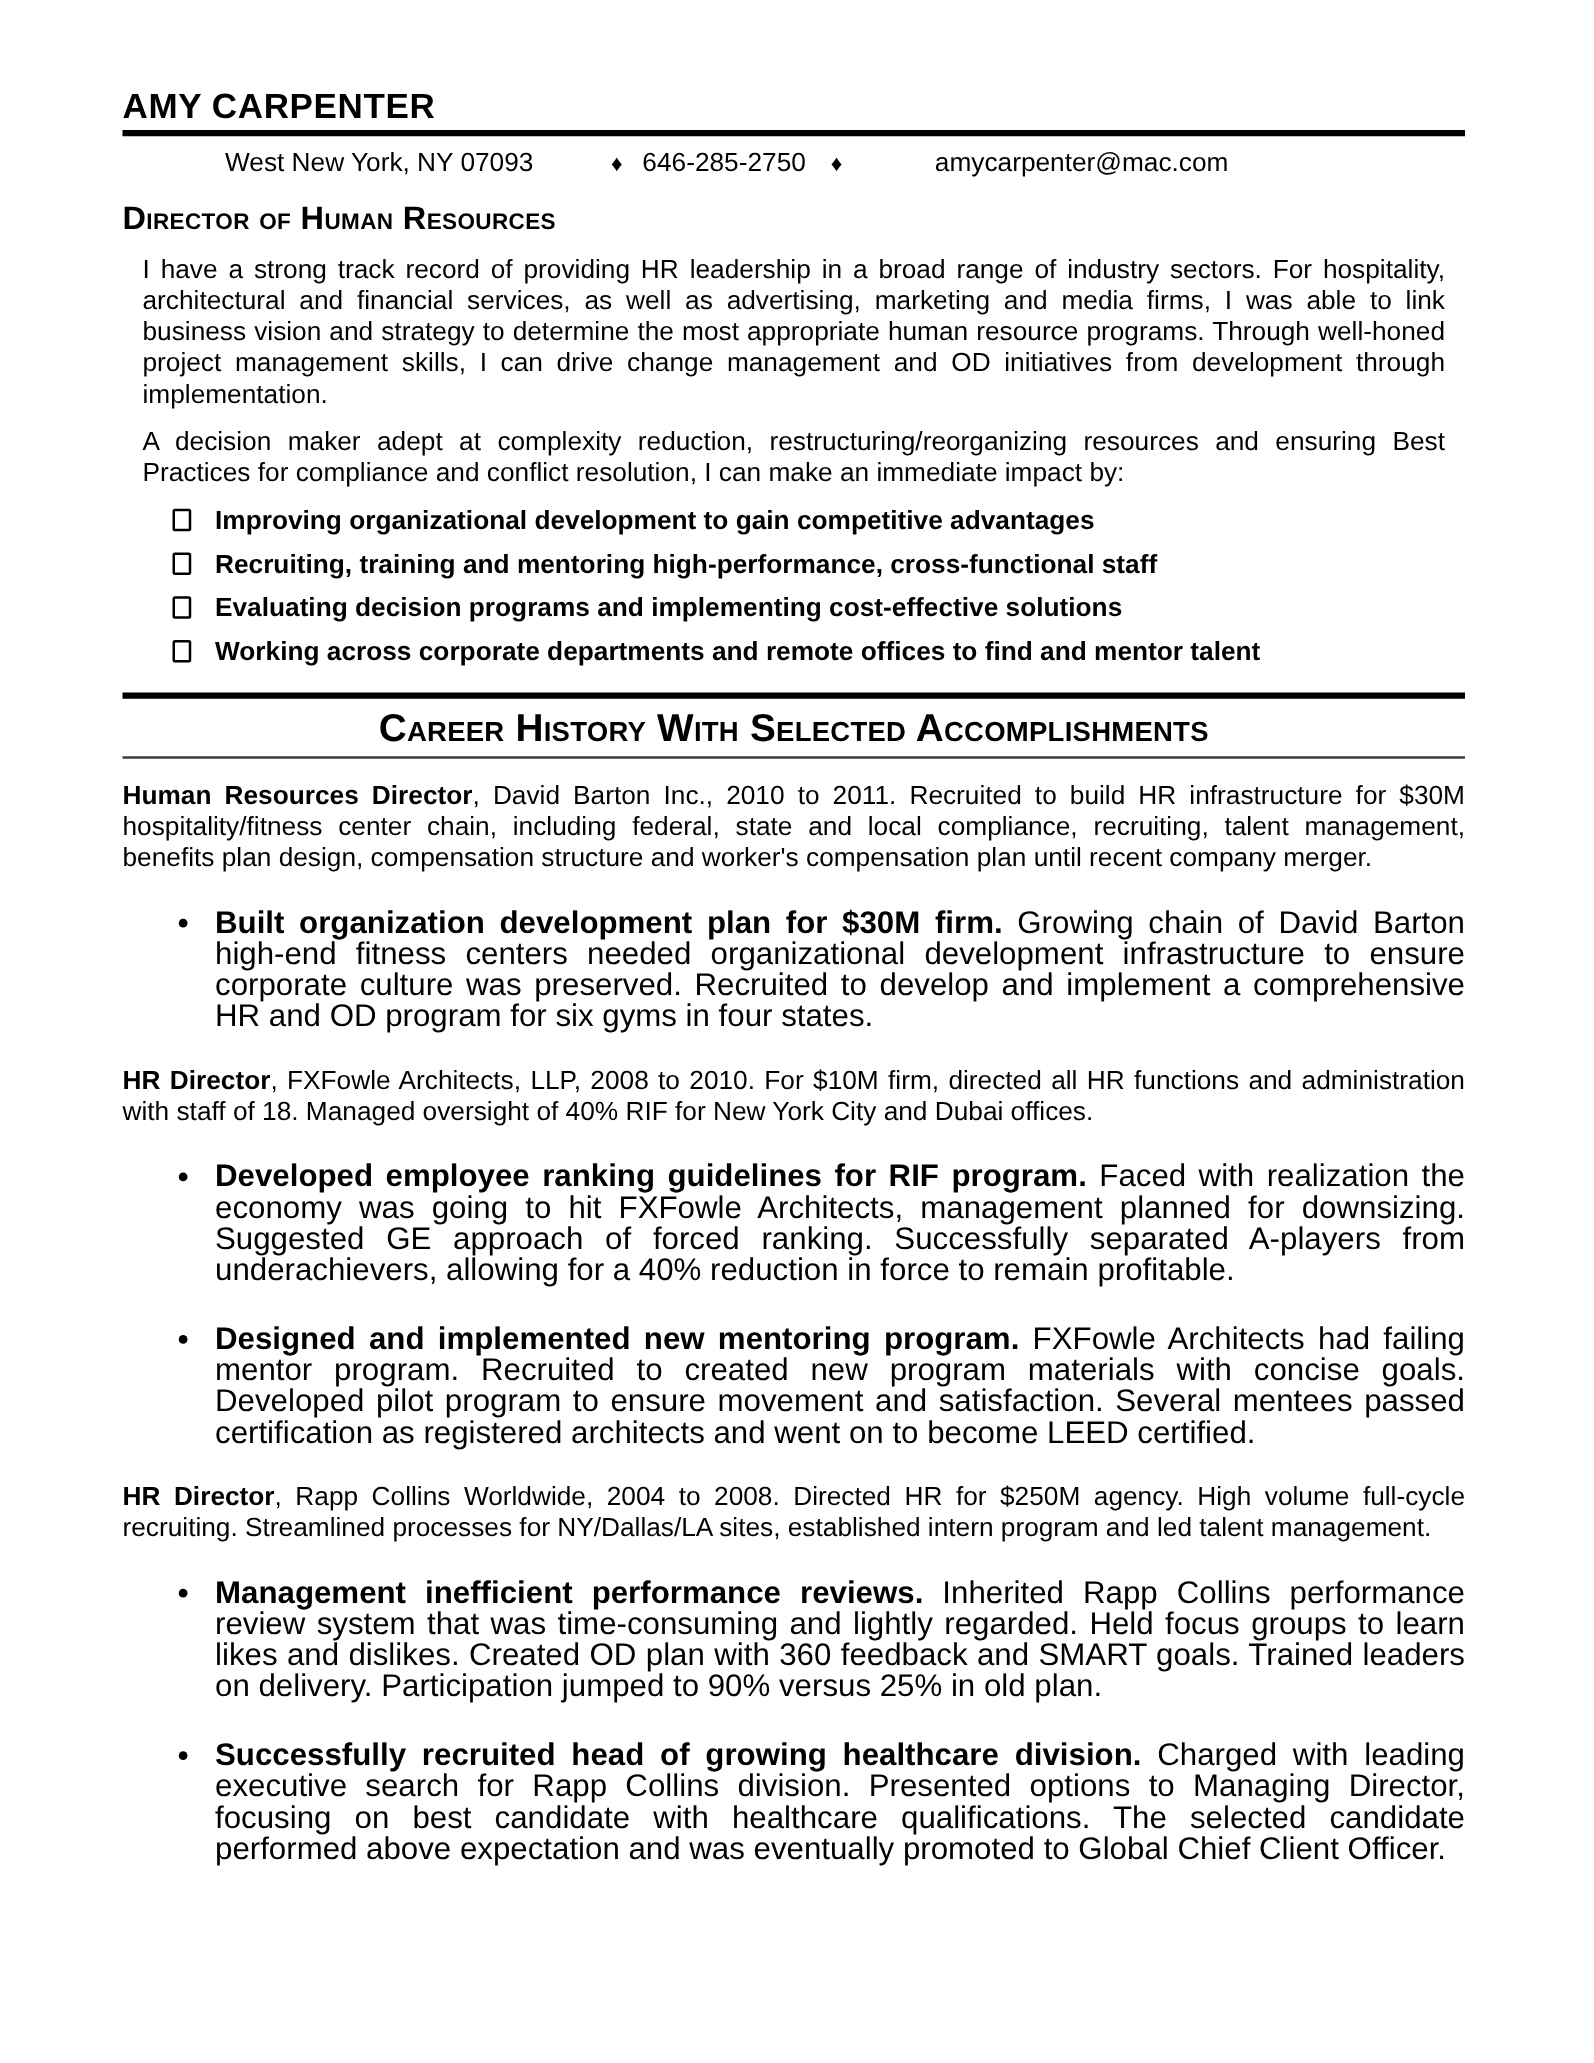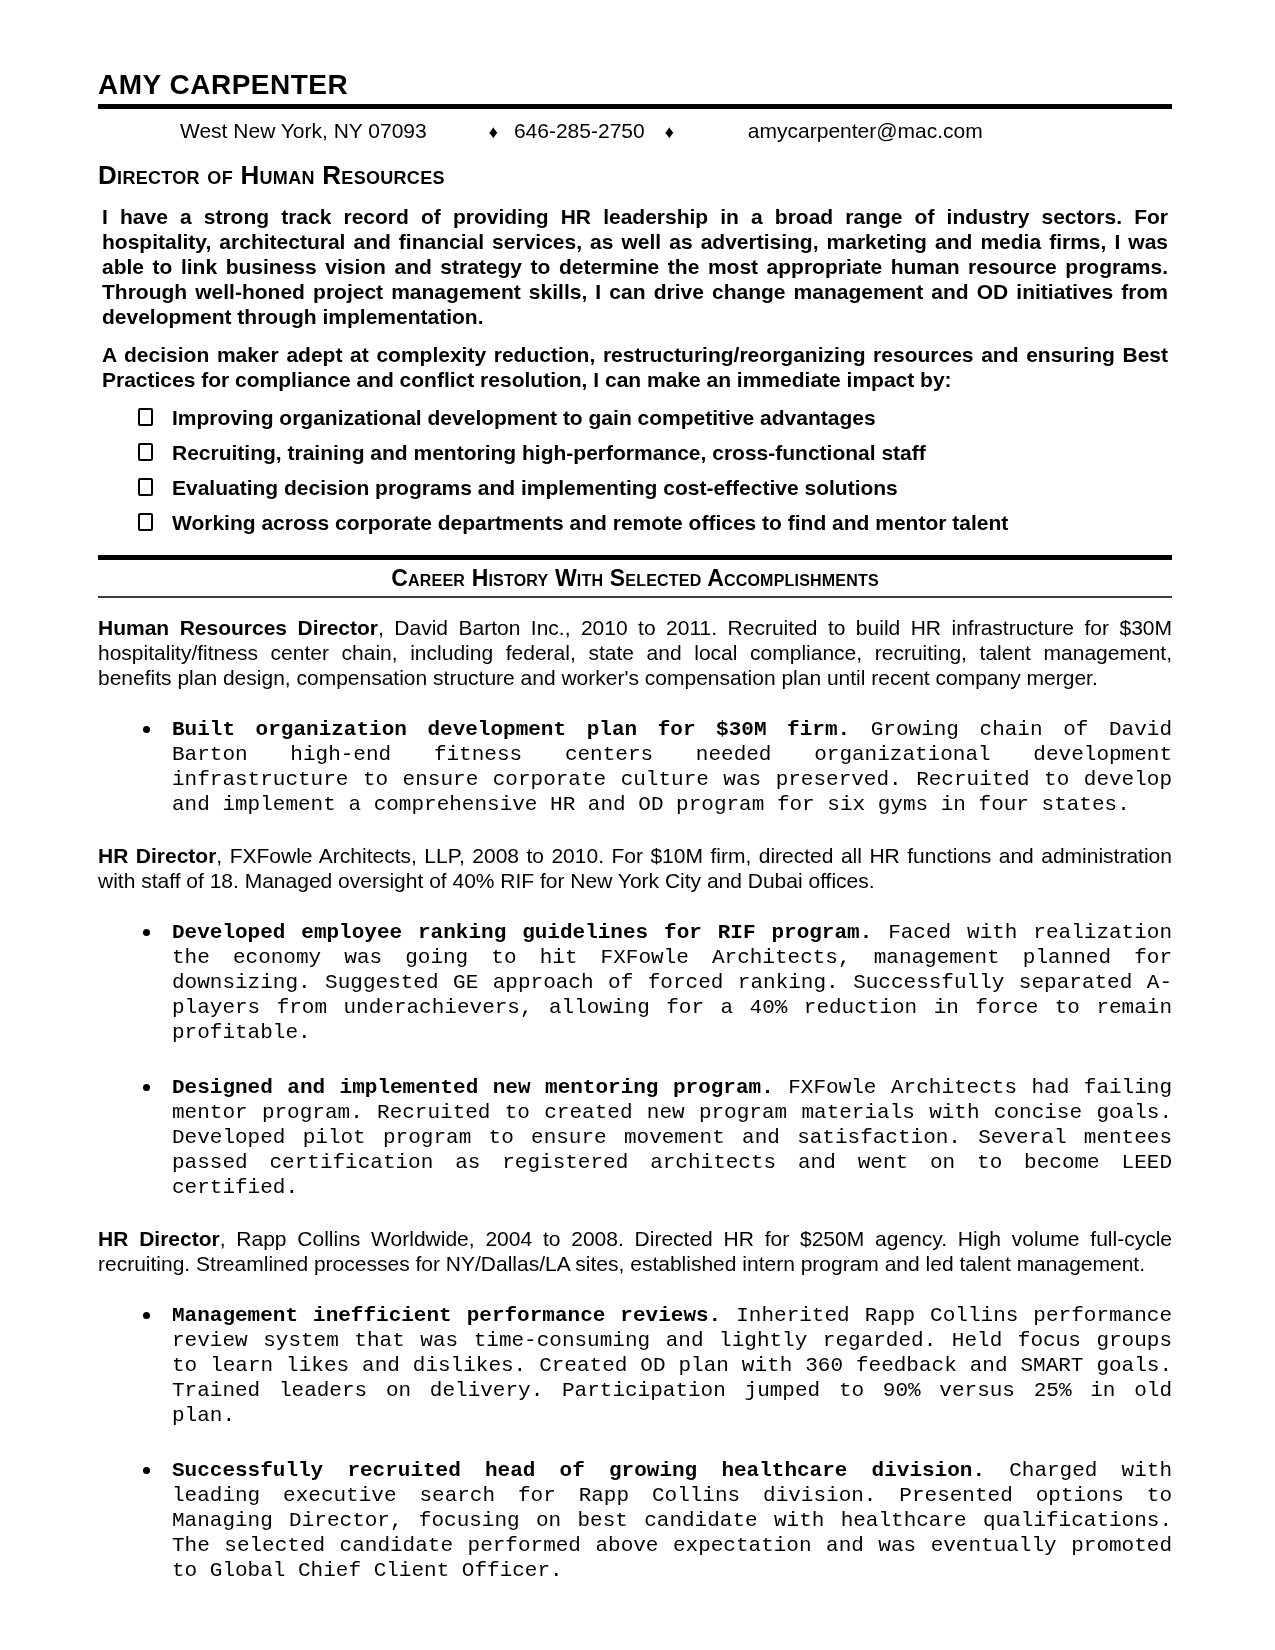--- a/index.html
+++ b/index.html
@@ -50,25 +50,24 @@
   .spec-line {
     font-weight: bold;
     font-size: 21.5px;
     line-height: 28px;
     text-align: justify;
     text-align-last: justify;
   }
 
   
   .para {
-    margin: 13px 4px 0;
+    margin: 13px 16px 0;
     font-size: 21px;
     line-height: 25px;
     text-align: justify;
-    font-weight: bold;
   }
 
   .checkbox-list { list-style: none; margin: 13px 0 0; padding: 0; }
   .checkbox-list li {
     position: relative;
     padding-left: 74px;
     font-weight: bold;
     font-size: 21px;
     line-height: 25px;
     margin-top: 10px;
@@ -83,42 +82,41 @@
 
   
   .section-block { margin-top: 20px; }
   .rule-thick { height: 5px; background: #000; }
   .rule-thin  { height: 2px; background: #3d3d3d; }
   .section-title {
     margin: 5px 0 4px;
     text-align: center;
     font-variant: small-caps;
     font-weight: bold;
-    font-size: 23px;
+    font-size: 31px;
     letter-spacing: 0.2px;
     line-height: 1.2;
   }
 
   
   .job-head {
     margin: 17px 0 0;
     font-size: 21px;
     line-height: 25px;
     text-align: justify;
   }
   .job-head .jt { font-weight: bold; }
 
   .dot-list { list-style: none; margin: 27px 0 26px; padding: 0; }
   .dot-list li {
     position: relative;
     padding-left: 74px;
-    font-size: 21px;
+    font-size: 25px;
     line-height: 25px;
     text-align: justify;
-    font-family: Liberation Mono, monospace;
   }
   .dot-list li + li { margin-top: 30px; }
   .dot-list .dot {
     position: absolute;
     left: 45px; top: 9px;
     width: 7px; height: 7px;
     border-radius: 50%;
     background: #000;
   }
   .lead { font-weight: bold; }

